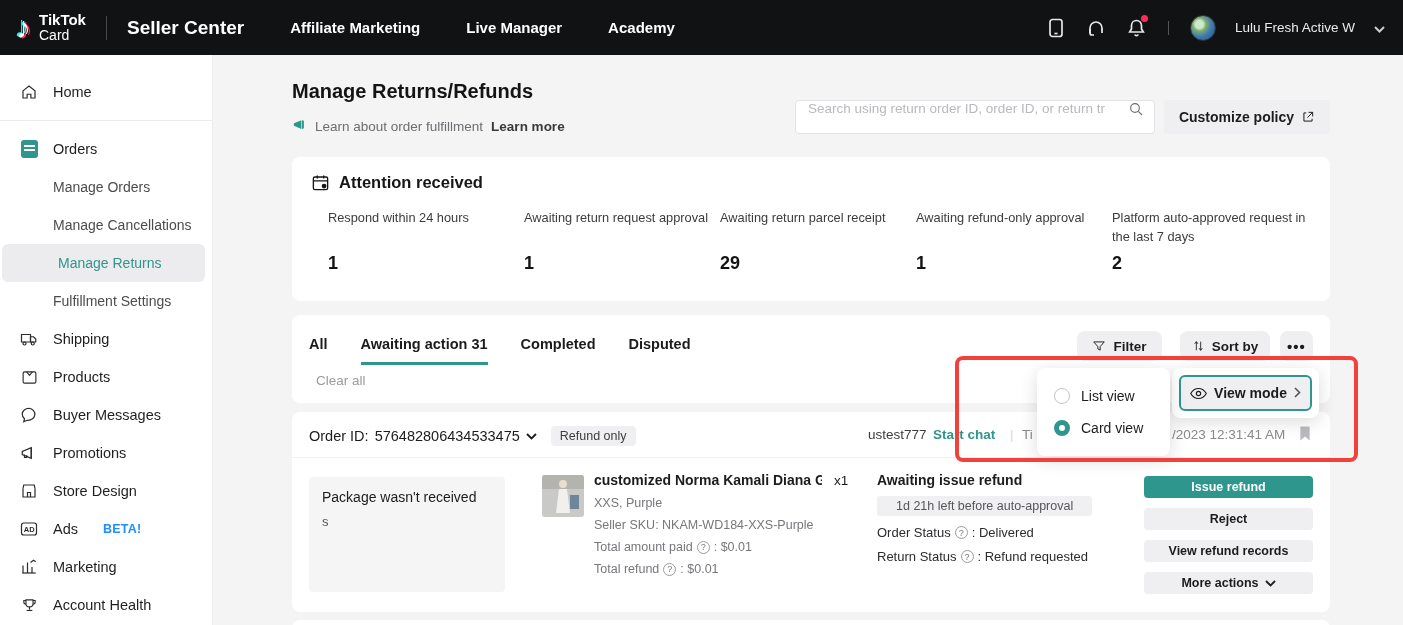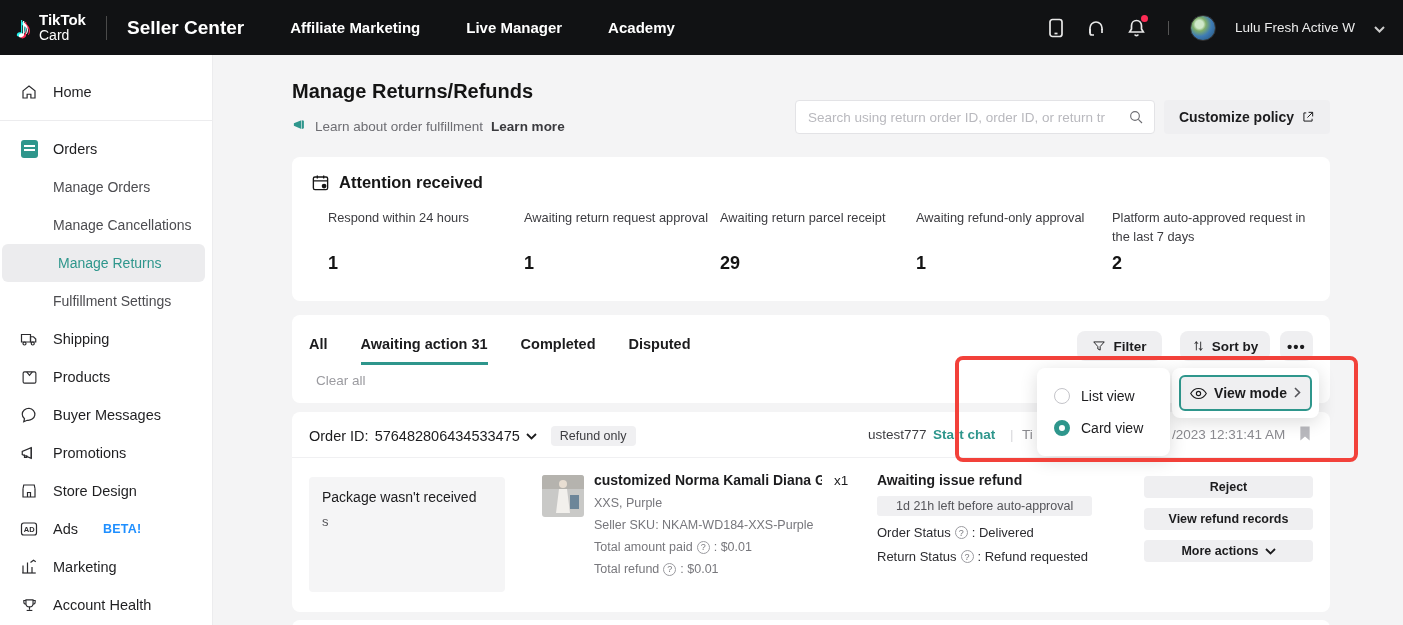--- a/index.html
+++ b/index.html
@@ -38,21 +38,21 @@
   .side-divider { height:1px; background:#ececee; margin:9px 0; }
   .orders-icon-filled { width:17px; height:18px; background:#2e968c; border-radius:3px; position:relative; }
   .orders-icon-filled::before { content:""; position:absolute; left:3px; top:5px; width:11px; height:2px; background:#fff; box-shadow:0 4px 0 #fff; }
   .beta-badge { color:#1f8fff; font-weight:bold; font-size:12.5px; margin-left:10px; letter-spacing:.2px; }
 
   
   .page-title { position:absolute; left:292px; top:80px; font-size:20px; font-weight:bold; color:#141414; z-index:1; }
   .page-sub { position:absolute; left:292px; top:117px; display:flex; align-items:center; gap:8px; font-size:13.5px; color:#6d6d72; z-index:1; }
   .page-sub .megaphone svg { fill:#2e968c; stroke:none; }
   .learn-more { color:#3a3a3e; font-weight:bold; }
-  .search-box { position:absolute; left:795px; top:100px; width:360px; height:34px; background:#fff; border:1px solid #e3e3e6; border-radius:4px; display:flex; align-items:center; padding:0 10px 0 12px; z-index:1; }
+  .search-box { position:absolute; left:795px; top:100px; width:360px; height:34px; background:#fff; border:1px solid #e3e3e6; border-radius:4px; display:flex; align-items:flex-start; padding:0 10px 0 12px; z-index:1; }
   .search-box input { border:none; outline:none; flex:1; font-size:13.5px; color:#333; font-family:"Liberation Sans", sans-serif; background:transparent; }
   .search-box input::placeholder { color:#b9b9be; }
   .search-box svg { stroke:#6d6d72; fill:none; stroke-width:1.7; }
   .customize-btn { position:absolute; left:1164px; top:100px; width:166px; height:34px; background:#efeff1; border:none; border-radius:4px; font-size:14px; font-weight:bold; color:#1c1c1e; display:flex; align-items:center; justify-content:center; gap:7px; cursor:pointer; font-family:"Liberation Sans", sans-serif; z-index:1; }
   .customize-btn svg { stroke:#1c1c1e; fill:none; stroke-width:1.7; }
 
   
   .card { position:absolute; left:292px; width:1038px; background:#fff; border-radius:8px; }
   .card-attention { top:157px; height:144px; }
   .att-title { position:absolute; left:19px; top:16px; display:flex; align-items:center; gap:9px; font-size:16.5px; font-weight:bold; color:#161616; }
@@ -440,20 +440,21 @@
         <span>: Delivered</span>
       </div>
       <div class="status-line">
         <span>Return Status</span>
         <span class="qmark">?</span>
         <span>: Refund requested</span>
       </div>
     </div>
 
     <div class="actions-col">
+      <button class="action-btn action-primary">Issue refund</button>
       <button class="action-btn action-secondary">Reject</button>
       <button class="action-btn action-secondary">View refund records</button>
       <button class="action-btn action-secondary">
         <span>More actions</span>
         <svg width="11" height="7" viewBox="0 0 11 7">
             <polyline points="1,1 5.5,5.5 10,1" fill="none"></polyline>
           </svg>
       </button>
     </div>
   </section>

